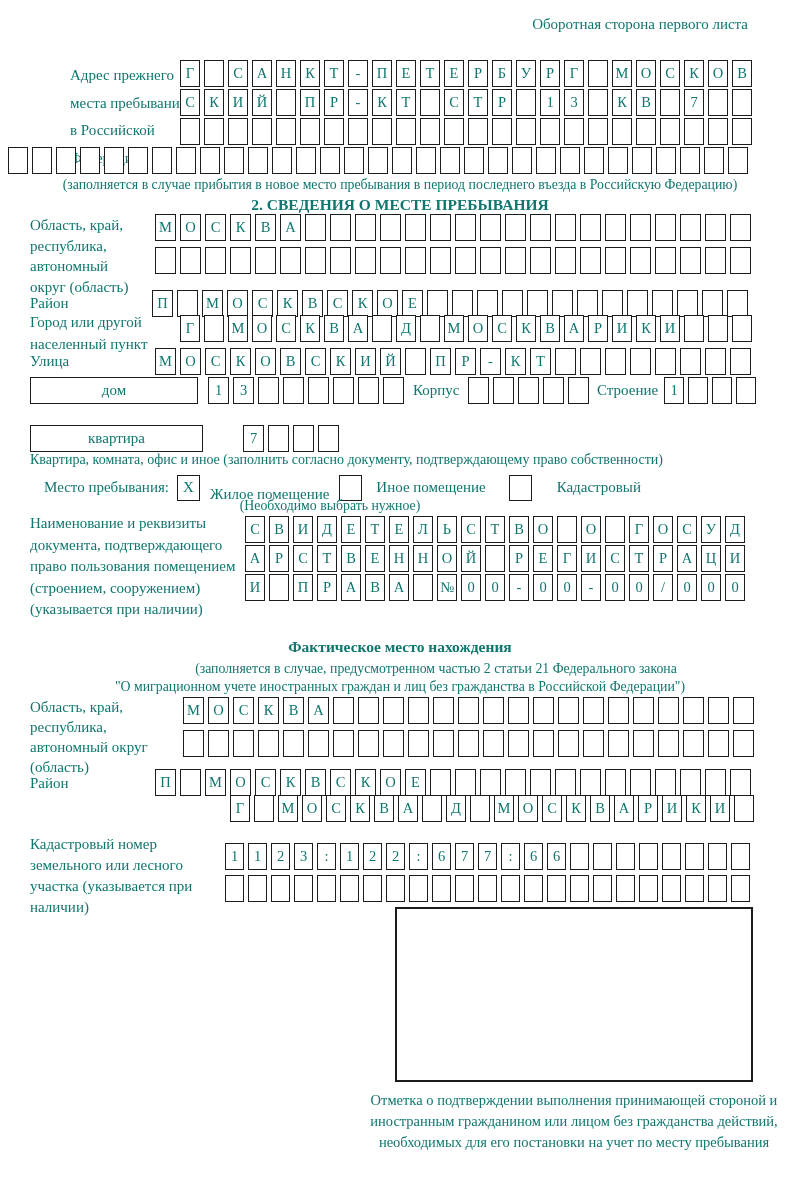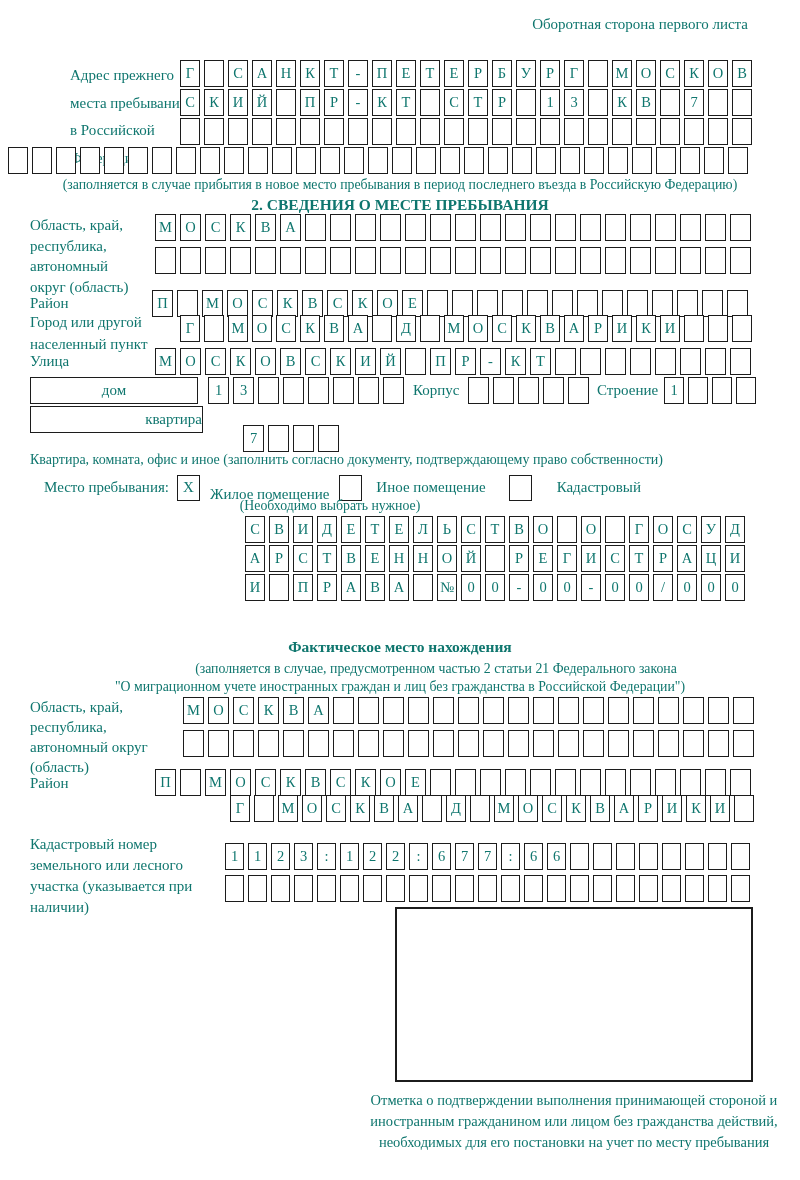--- a/index.html
+++ b/index.html
@@ -62,35 +62,36 @@
   <div class="lbl" style="left:30px; top:350px;">Улица</div>
   <div class="row" style="left:155px; top:348px;"><span class="cell">М</span><span class="cell">О</span><span class="cell">С</span><span class="cell">К</span><span class="cell">О</span><span class="cell">В</span><span class="cell">С</span><span class="cell">К</span><span class="cell">И</span><span class="cell">Й</span><span class="cell"></span><span class="cell">П</span><span class="cell">Р</span><span class="cell">-</span><span class="cell">К</span><span class="cell">Т</span><span class="cell"></span><span class="cell"></span><span class="cell"></span><span class="cell"></span><span class="cell"></span><span class="cell"></span><span class="cell"></span><span class="cell"></span></div>
 
   <div class="wbox" style="left:30px; top:377px; width:168px;">дом</div>
   <div class="row" style="left:208px; top:377px;"><span class="cell">1</span><span class="cell">3</span><span class="cell"></span><span class="cell"></span><span class="cell"></span><span class="cell"></span><span class="cell"></span><span class="cell"></span></div>
   <div class="inlbl" style="left:413px; top:377px;">Корпус</div>
   <div class="row" style="left:468px; top:377px;"><span class="cell"></span><span class="cell"></span><span class="cell"></span><span class="cell"></span><span class="cell"></span></div>
   <div class="inlbl" style="left:597px; top:377px;">Строение</div>
   <div class="row p24" style="left:664px; top:377px;"><span class="cell">1</span><span class="cell"></span><span class="cell"></span><span class="cell"></span></div>
 
-  <div class="wbox" style="left:30px; top:406px; width:173px;text-align:right;">квартира</div>
+  <div class="wbox" style="left:30px; top:425px; width:173px;">квартира</div>
   <div class="row" style="left:243px; top:425px;"><span class="cell">7</span><span class="cell"></span><span class="cell"></span><span class="cell"></span></div>
   <div class="cap" style="left:30px; top:452px;">Квартира, комната, офис и иное (заполнить согласно документу, подтверждающему право собственности)</div>
 
   <div class="stay" style="left:44px; top:472px;">
     <span style="margin-right:8px;">Место пребывания:</span>
     <span class="cbox" style="margin-right:10px;">X</span>
     <span style="margin-right:10px;margin-top:14px;">Жилое помещение</span>
     <span class="cbox" style="margin-right:14px;"></span>
     <span style="margin-right:23px;">Иное помещение</span>
     <span class="cbox" style="margin-right:25px;"></span>
     <span>Кадастровый</span>
   </div>
   <div class="cnote" style="top:498px; left:130px; width:400px;">(Необходимо выбрать нужное)</div>
 
+  <div class="lbl" style="left:30px; top:513px; width:212px; line-height:21.5px;">Наименование и реквизиты документа, подтверждающего право пользования помещением (строением, сооружением) (указывается при наличии)</div>
   <div class="row p24" style="left:245px; top:516px;"><span class="cell">С</span><span class="cell">В</span><span class="cell">И</span><span class="cell">Д</span><span class="cell">Е</span><span class="cell">Т</span><span class="cell">Е</span><span class="cell">Л</span><span class="cell">Ь</span><span class="cell">С</span><span class="cell">Т</span><span class="cell">В</span><span class="cell">О</span><span class="cell"></span><span class="cell">О</span><span class="cell"></span><span class="cell">Г</span><span class="cell">О</span><span class="cell">С</span><span class="cell">У</span><span class="cell">Д</span></div>
   <div class="row p24" style="left:245px; top:545px;"><span class="cell">А</span><span class="cell">Р</span><span class="cell">С</span><span class="cell">Т</span><span class="cell">В</span><span class="cell">Е</span><span class="cell">Н</span><span class="cell">Н</span><span class="cell">О</span><span class="cell">Й</span><span class="cell"></span><span class="cell">Р</span><span class="cell">Е</span><span class="cell">Г</span><span class="cell">И</span><span class="cell">С</span><span class="cell">Т</span><span class="cell">Р</span><span class="cell">А</span><span class="cell">Ц</span><span class="cell">И</span></div>
   <div class="row p24" style="left:245px; top:574px;"><span class="cell">И</span><span class="cell"></span><span class="cell">П</span><span class="cell">Р</span><span class="cell">А</span><span class="cell">В</span><span class="cell">А</span><span class="cell"></span><span class="cell">№</span><span class="cell">0</span><span class="cell">0</span><span class="cell">-</span><span class="cell">0</span><span class="cell">0</span><span class="cell">-</span><span class="cell">0</span><span class="cell">0</span><span class="cell">/</span><span class="cell">0</span><span class="cell">0</span><span class="cell">0</span></div>
 
   <div class="hdr" style="top:638px;">Фактическое место нахождения</div>
   <div class="cnote" style="top:661px;padding-left:36px;">(заполняется в случае, предусмотренном частью 2 статьи 21 Федерального закона</div>
   <div class="cnote" style="top:679px;">"О миграционном учете иностранных граждан и лиц без гражданства в Российской Федерации")</div>
 
   <div class="lbl" style="left:30px; top:697px; width:152px; line-height:20px;">Область, край, республика, автономный округ (область)</div>
   <div class="row" style="left:183px; top:697px;"><span class="cell">М</span><span class="cell">О</span><span class="cell">С</span><span class="cell">К</span><span class="cell">В</span><span class="cell">А</span><span class="cell"></span><span class="cell"></span><span class="cell"></span><span class="cell"></span><span class="cell"></span><span class="cell"></span><span class="cell"></span><span class="cell"></span><span class="cell"></span><span class="cell"></span><span class="cell"></span><span class="cell"></span><span class="cell"></span><span class="cell"></span><span class="cell"></span><span class="cell"></span><span class="cell"></span></div>

